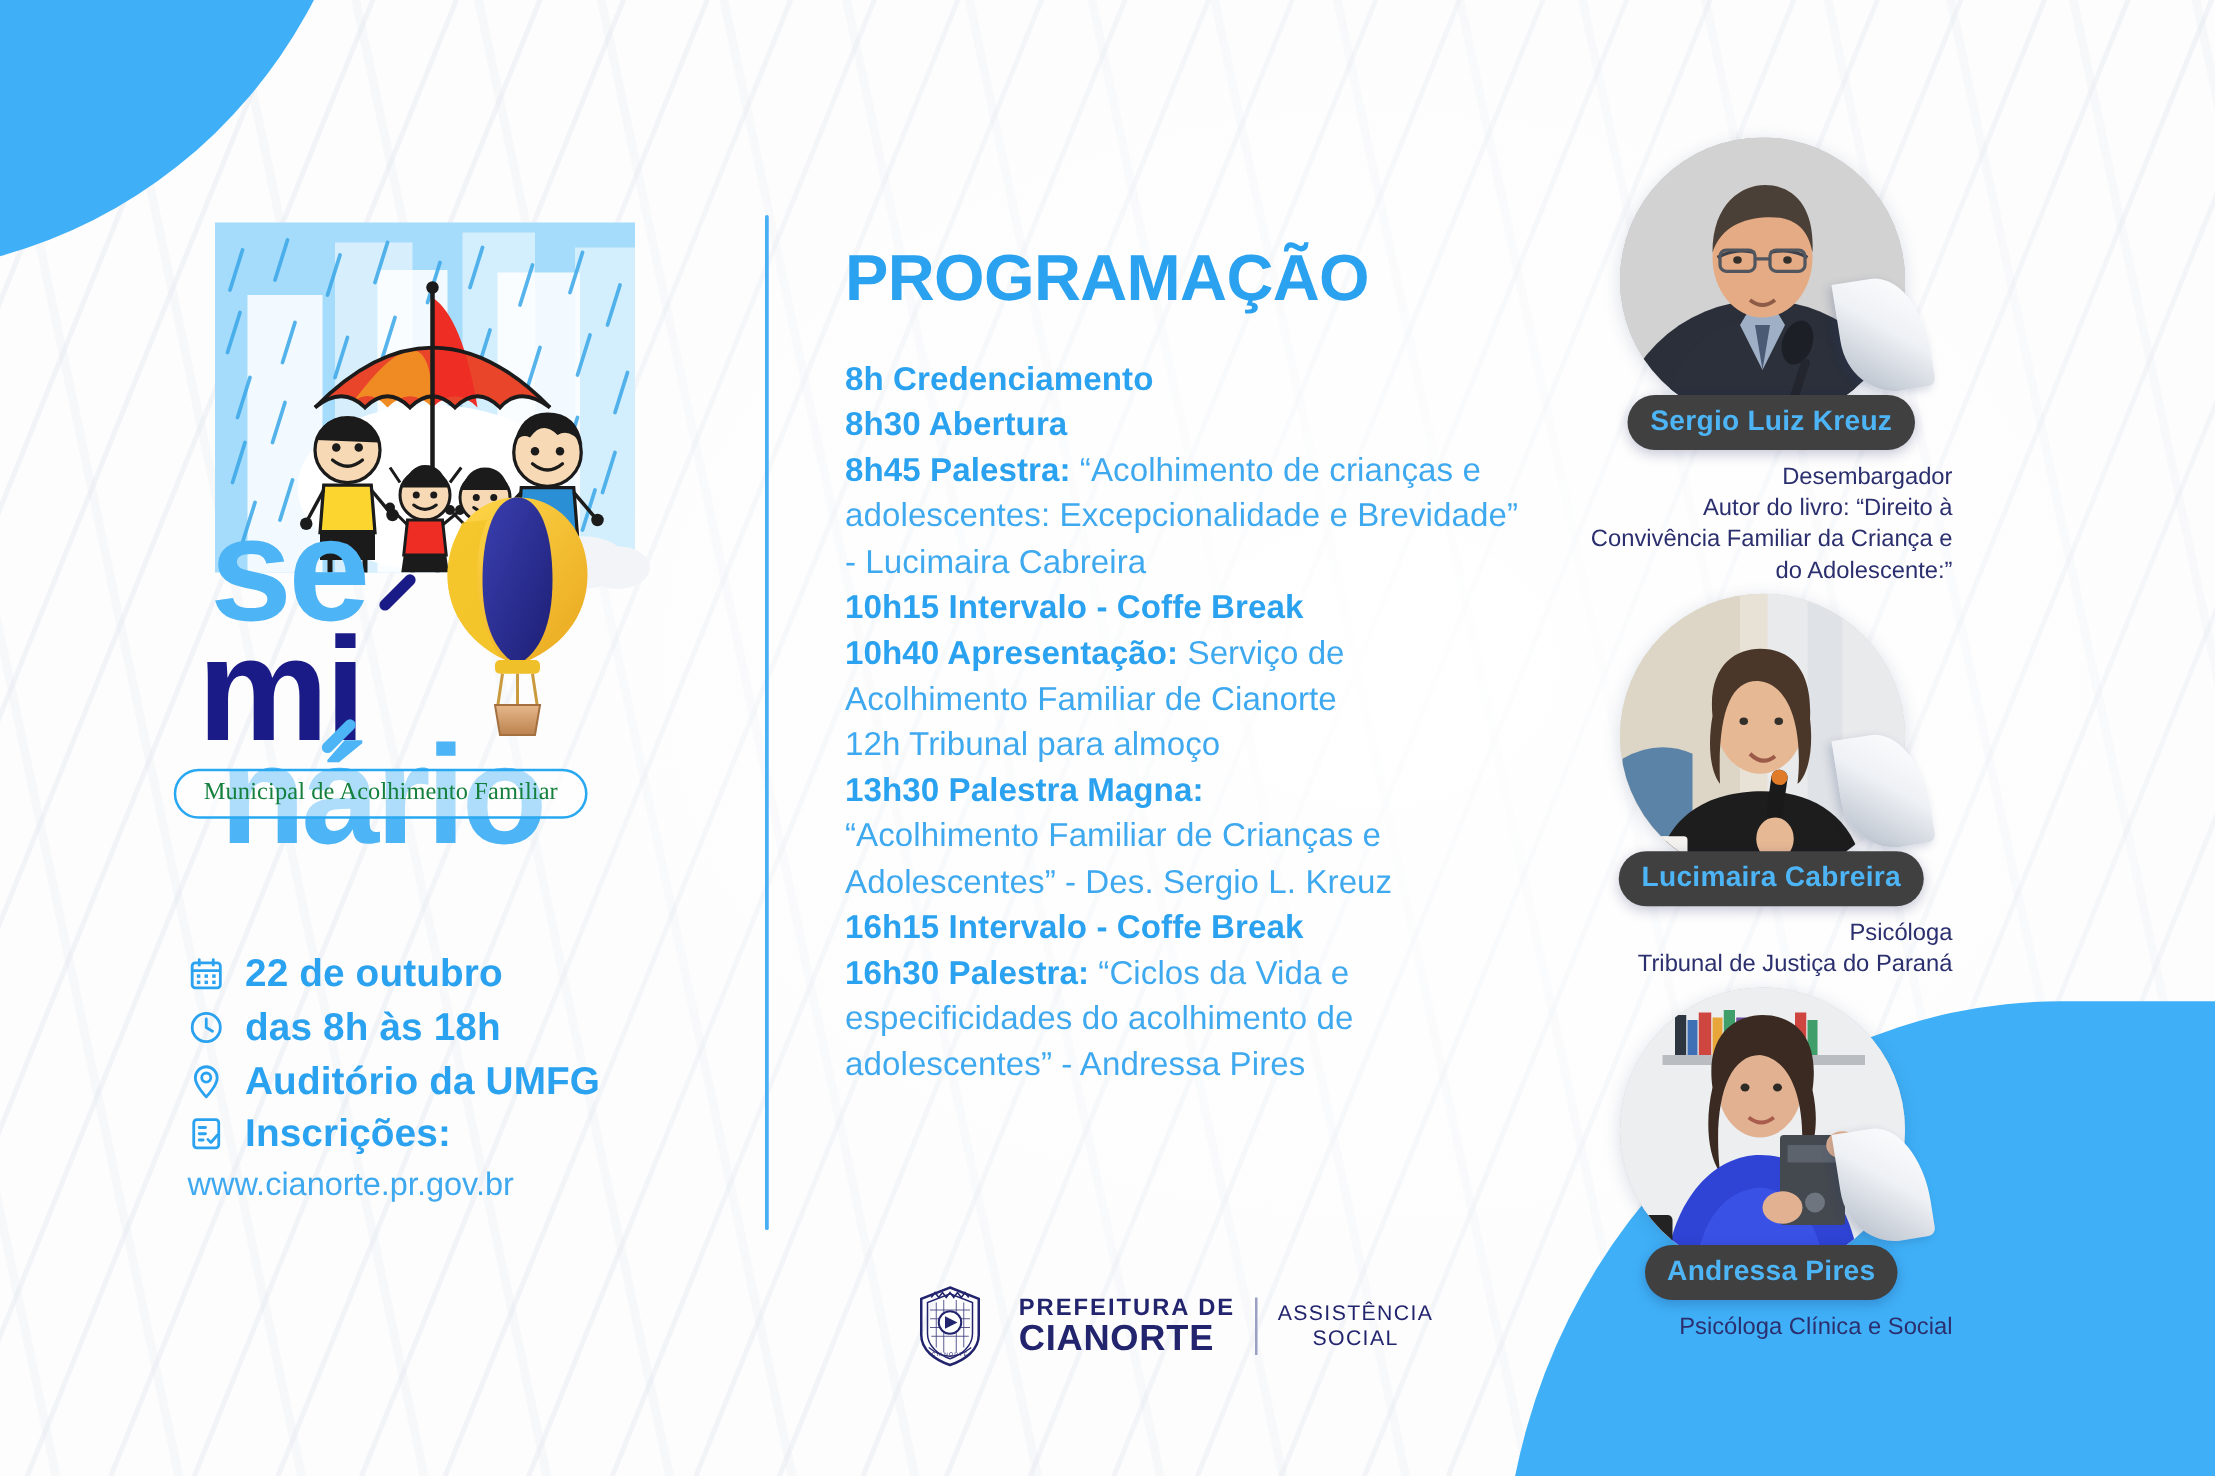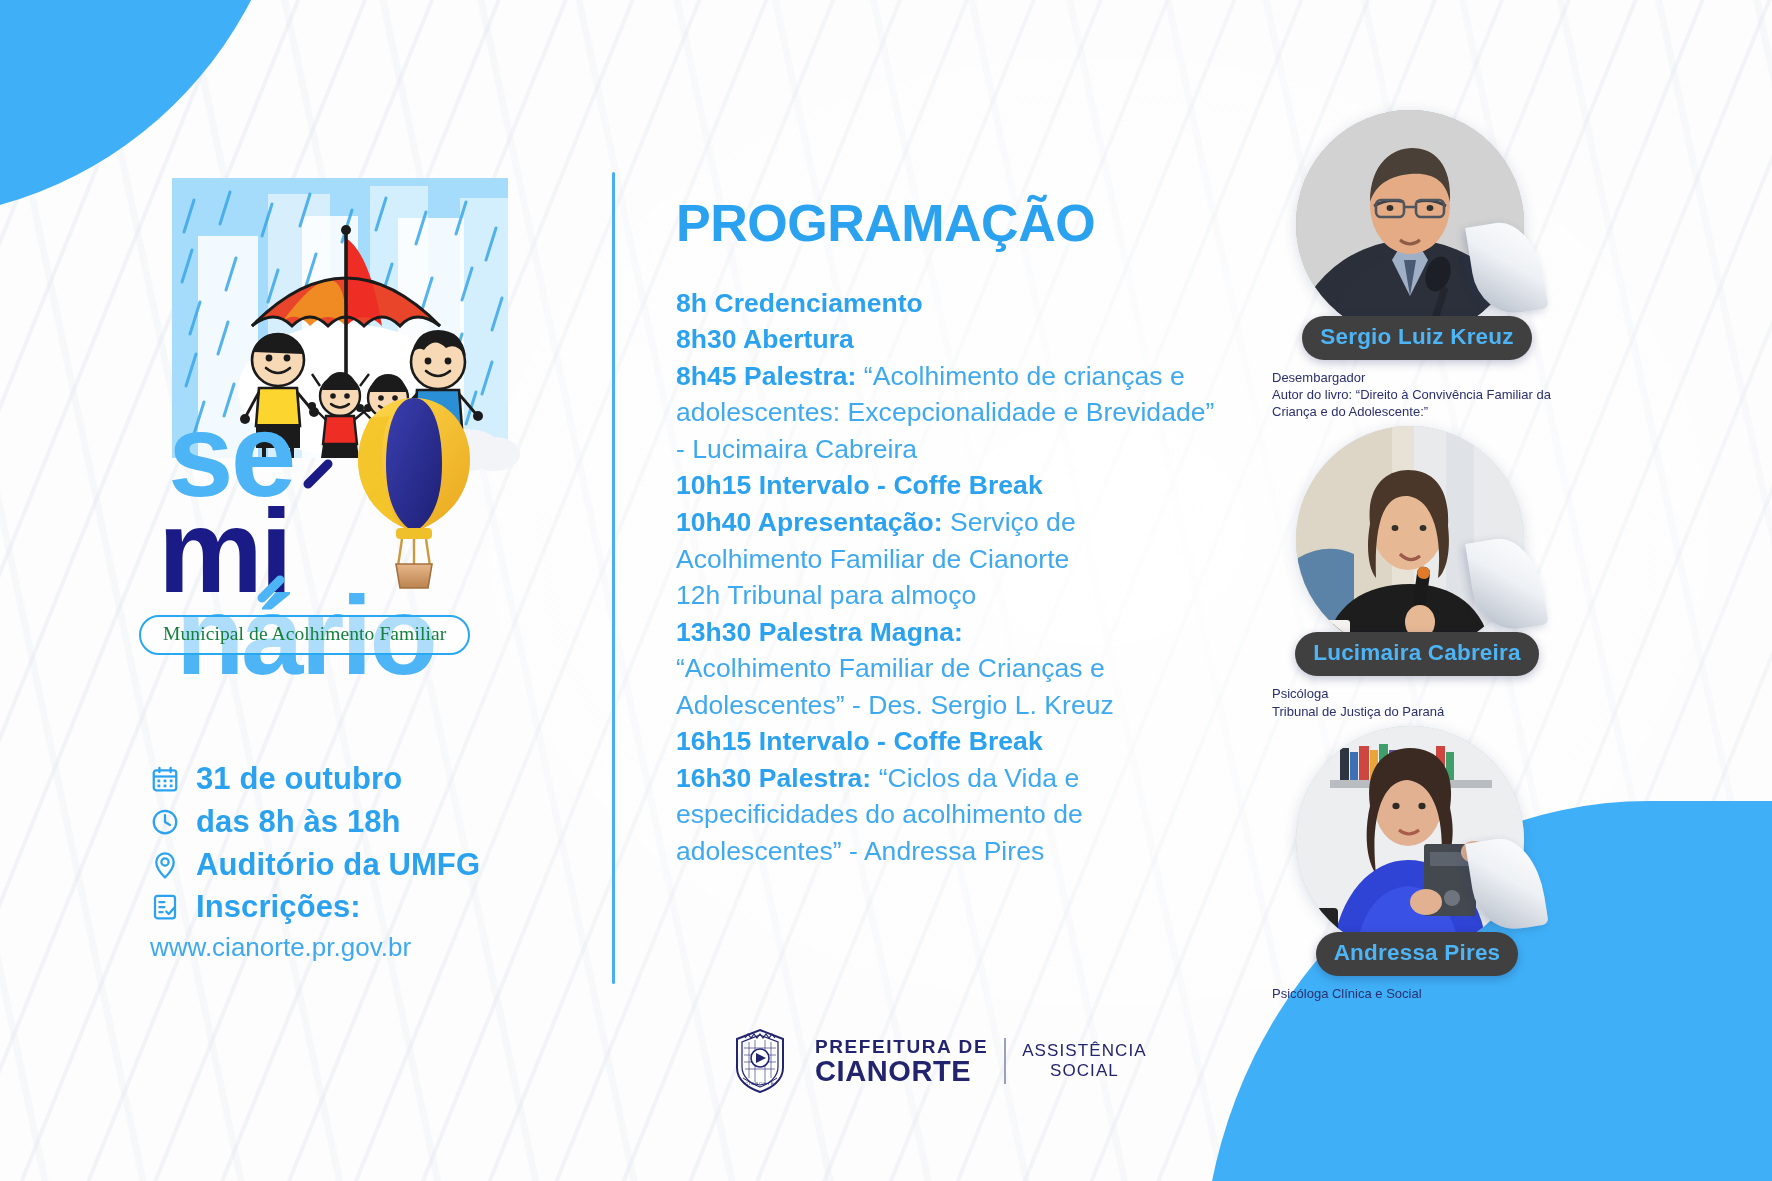--- a/index.html
+++ b/index.html
@@ -184,23 +184,23 @@
     border-radius:999px;
     padding:8px 18px 10px;
     width:max-content;
     max-width:286px;
     box-shadow:0 3px 10px rgba(20,25,90,.25);
     z-index:3;
     letter-spacing:.2px;
   }
   .bio {
     margin-top:9px;
-    text-align:left;
+    text-align:right;
     color:#2b2f6e;
-    font-size:13px;
+    font-size:19px;
     line-height:1.32;
   }
 
   
   .footer {
     position:absolute; left:733px; top:1028px;
     display:flex; align-items:center; gap:28px;
   }
   .crest { width:54px; height:66px; display:block; }
   .crest svg{ display:block; width:100%; height:100%; }
@@ -416,21 +416,21 @@
           <line x1="16.5" y1="3" x2="16.5" y2="6.5" stroke-linecap="round"></line>
           <g fill="#2ba2ef" stroke="none">
             <rect x="6" y="12.4" width="2.2" height="2.2"></rect>
               <rect x="10.9" y="12.4" width="2.2" height="2.2"></rect>
               <rect x="15.8" y="12.4" width="2.2" height="2.2"></rect>
             <rect x="6" y="16.4" width="2.2" height="2.2"></rect>
               <rect x="10.9" y="16.4" width="2.2" height="2.2"></rect>
               <rect x="15.8" y="16.4" width="2.2" height="2.2"></rect>
           </g>
         </svg>
-        <span class="detail-text">31 de outubro</span>
+        <span class="detail-text">22 de outubro</span>
       </div>
 
       <div class="detail-row">
         <svg class="detail-icon" viewBox="0 0 24 24" fill="none" stroke="#2ba2ef" stroke-width="1.8">
           <circle cx="12" cy="12" r="9"></circle>
           <polyline points="12,6.5 12,12 16,14.4" stroke-linecap="round" stroke-linejoin="round"></polyline>
         </svg>
         <span class="detail-text">das 8h às 18h</span>
       </div>
 

